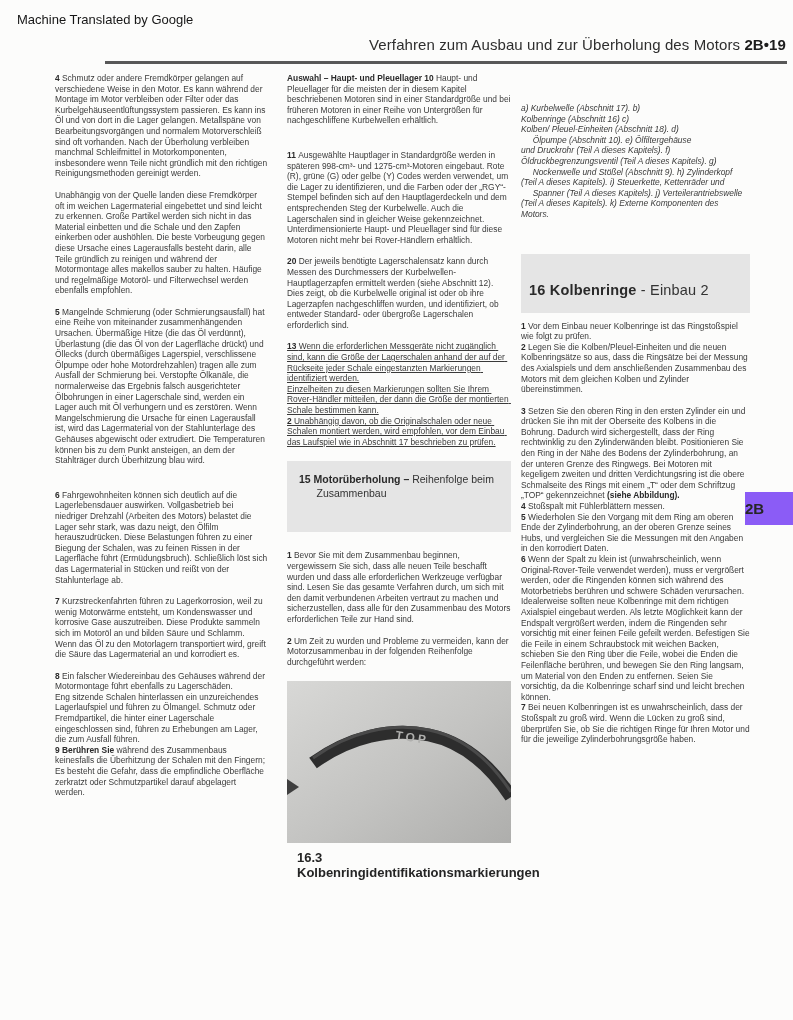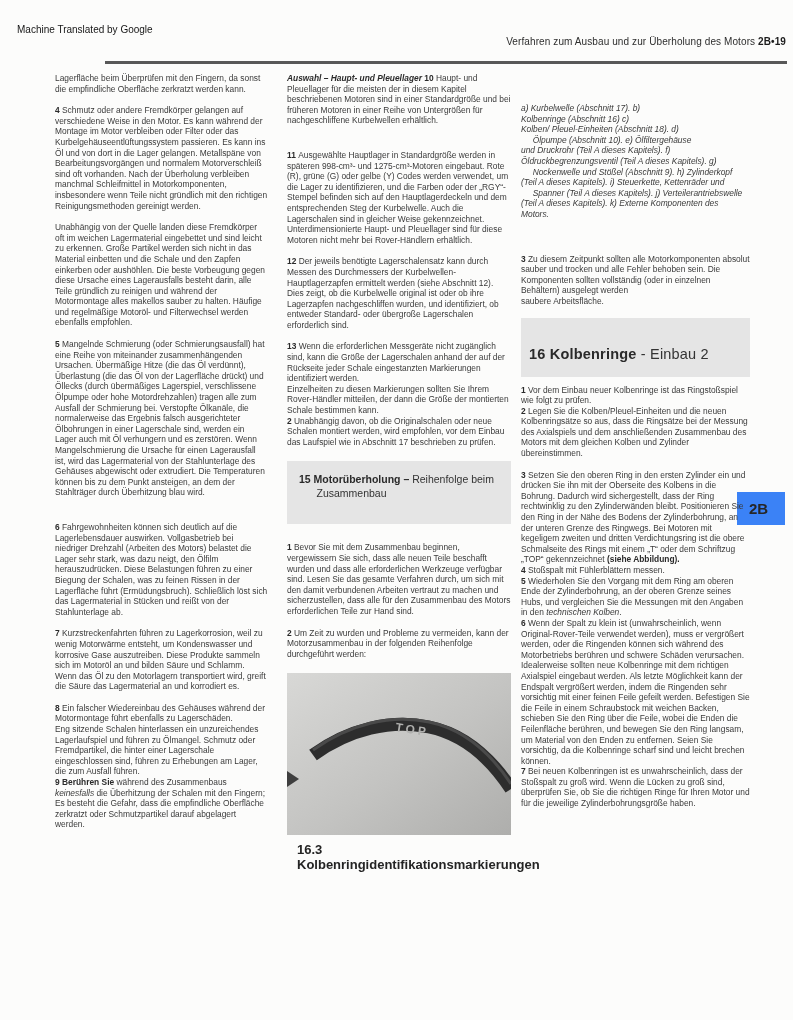--- a/index.html
+++ b/index.html
@@ -1,38 +1,38 @@
 <!DOCTYPE html>
 <html><head>
 <meta charset="utf-8">
 <style>
   html,body{margin:0;padding:0;}
   .page{position:relative;width:793px;height:1020px;background:#fcfcfb;overflow:hidden;
         font-family:"Liberation Sans","DejaVu Sans",sans-serif;color:#3a3a3a;}
-  .watermark{position:absolute;left:17px;top:24px;font-size:10px;color:#161616;}
-  .header{position:absolute;right:7px;top:36px;font-size:10px;color:#2e2e2e;letter-spacing:.1px;}
+  .watermark{position:absolute;left:17px;top:12px;font-size:13px;color:#161616;}
+  .header{position:absolute;right:7px;top:36px;font-size:15px;color:#2e2e2e;letter-spacing:.1px;}
   .header .pageref{font-weight:bold;color:#1d1d1d;}
   .rule{position:absolute;left:105px;top:61px;width:682px;height:3px;background:#585858;}
-  .tab2b{position:absolute;right:8px;top:492px;width:48px;height:33px;background:#3b82f6;
-         display:flex;align-items:center;padding-left:12px;box-sizing:border-box;
+  .tab2b{position:absolute;right:0;top:492px;width:48px;height:33px;background:#8b5cf6;
+         display:flex;align-items:center;box-sizing:border-box;
          font-size:15px;font-weight:bold;color:#262626;}
   .cols{position:absolute;left:55px;top:73px;display:flex;}
   .col{box-sizing:border-box;}
   .col-left{width:213px;margin-right:19px;}
   .col-mid{width:224px;margin-right:10px;}
   .col-right{width:229px;margin-top:30px;}
   .para{font-size:8.4px;line-height:10.6px;margin:0 0 11px 0;white-space:pre-wrap;}
   .b{font-weight:bold;color:#2a2a2a;}
-  .i{font-style:italic;}
+  .i{}
   .mb-lg{margin-bottom:24px;}
   .mb-xl{margin-bottom:34px;}
-  .mb-sm{margin-bottom:14px;}
+  .mb-sm{margin-bottom:14px;text-decoration:underline;}
   .italic-block{font-style:italic;}
   .secbox{background:#e5e5e5;white-space:pre-wrap;}
-  .secbox15{margin:12px 0 18px 0;padding:12px 10px 24px 12px;
+  .secbox15{margin:12px 0 18px 0;padding:12px 10px 32px 12px;
             font-size:10.5px;line-height:13.5px;color:#333;}
   .secbox16{margin:10px 0 8px 0;padding:28px 16px 15px 8px;
             font-size:14.5px;line-height:16px;color:#333;letter-spacing:.2px;}
   .figure{margin-top:14px;}
   .photo{width:224px;height:162px;display:block;}
   .caption{font-size:13px;font-weight:bold;color:#242424;margin:7px 0 0 10px;}
 </style>
 </head>
 <body>
 
@@ -44,35 +44,34 @@
     <span>Verfahren zum Ausbau und zur Überholung des Motors </span><span class="pageref">2B•19</span>
   </div>
 
   <div class="rule"></div>
 
   <div class="tab2b">2B</div>
 
   <div class="cols">
 
     <div class="col col-left">
-      <p class="para"><span>Lagerfläche beim Überprüfen mit den Fingern, da sonst die empfindliche Oberfläche zerkratzt werden kann.</span></p>
       <p class="para"><span class="b">4 </span><span>Schmutz oder andere Fremdkörper gelangen auf verschiedene Weise in den Motor. Es kann während der Montage im Motor verbleiben oder Filter oder das Kurbelgehäuseentlüftungssystem passieren. Es kann ins Öl und von dort in die Lager gelangen. Metallspäne von Bearbeitungsvorgängen und normalem Motorverschleiß sind oft vorhanden. Nach der Überholung verbleiben manchmal Schleifmittel in Motorkomponenten, insbesondere wenn Teile nicht gründlich mit den richtigen Reinigungsmethoden gereinigt werden.</span></p>
       <p class="para"><span>Unabhängig von der Quelle landen diese Fremdkörper oft im weichen Lagermaterial eingebettet und sind leicht zu erkennen. Große Partikel werden sich nicht in das Material einbetten und die Schale und den Zapfen einkerben oder aushöhlen. Die beste Vorbeugung gegen diese Ursache eines Lagerausfalls besteht darin, alle Teile gründlich zu reinigen und während der Motormontage alles makellos sauber zu halten. Häufige und regelmäßige Motoröl- und Filterwechsel werden ebenfalls empfohlen.</span></p>
       <p class="para mb-lg"><span class="b">5 </span><span>Mangelnde Schmierung (oder Schmierungsausfall) hat eine Reihe von miteinander zusammenhängenden Ursachen. Übermäßige Hitze (die das Öl verdünnt), Überlastung (die das Öl von der Lagerfläche drückt) und Öllecks (durch übermäßiges Lagerspiel, verschlissene Ölpumpe oder hohe Motordrehzahlen) tragen alle zum Ausfall der Schmierung bei. Verstopfte Ölkanäle, die normalerweise das Ergebnis falsch ausgerichteter Ölbohrungen in einer Lagerschale sind, werden ein Lager auch mit Öl verhungern und es zerstören. Wenn Mangelschmierung die Ursache für einen Lagerausfall ist, wird das Lagermaterial von der Stahlunterlage des Gehäuses abgewischt oder extrudiert. Die Temperaturen können bis zu dem Punkt ansteigen, an dem der Stahlträger durch Überhitzung blau wird.</span></p>
       <p class="para"><span class="b">6 </span><span>Fahrgewohnheiten können sich deutlich auf die Lagerlebensdauer auswirken. Vollgasbetrieb bei niedriger Drehzahl (Arbeiten des Motors) belastet die Lager sehr stark, was dazu neigt, den Ölfilm herauszudrücken. Diese Belastungen führen zu einer Biegung der Schalen, was zu feinen Rissen in der Lagerfläche führt (Ermüdungsbruch). Schließlich löst sich das Lagermaterial in Stücken und reißt von der Stahlunterlage ab.</span></p>
       <p class="para"><span class="b">7 </span><span>Kurzstreckenfahrten führen zu Lagerkorrosion, weil zu wenig Motorwärme entsteht, um Kondenswasser und korrosive Gase auszutreiben. Diese Produkte sammeln sich im Motoröl an und bilden Säure und Schlamm. Wenn das Öl zu den Motorlagern transportiert wird, greift die Säure das Lagermaterial an und korrodiert es.</span></p>
       <p class="para"><span class="b">8 </span><span>Ein falscher Wiedereinbau des Gehäuses während der Motormontage führt ebenfalls zu Lagerschäden.
 Eng sitzende Schalen hinterlassen ein unzureichendes Lagerlaufspiel und führen zu Ölmangel. Schmutz oder Fremdpartikel, die hinter einer Lagerschale eingeschlossen sind, führen zu Erhebungen am Lager, die zum Ausfall führen.
 </span><span class="b">9 Berühren Sie </span><span>während des Zusammenbaus </span><span class="i">keinesfalls</span><span> die Überhitzung der Schalen mit den Fingern; Es besteht die Gefahr, dass die empfindliche Oberfläche zerkratzt oder Schmutzpartikel darauf abgelagert werden.</span></p>
     </div>
 
     <div class="col col-mid">
       <p class="para mb-lg"><span class="b i">Auswahl – Haupt- und Pleuellager </span><span class="b">10 </span><span>Haupt- und Pleuellager für die meisten der in diesem Kapitel beschriebenen Motoren sind in einer Standardgröße und bei früheren Motoren in einer Reihe von Untergrößen für nachgeschliffene Kurbelwellen erhältlich.</span></p>
       <p class="para"><span class="b">11 </span><span>Ausgewählte Hauptlager in Standardgröße werden in späteren 998-cm³- und 1275-cm³-Motoren eingebaut. Rote (R), grüne (G) oder gelbe (Y) Codes werden verwendet, um die Lager zu identifizieren, und die Farben oder der „RGY“-Stempel befinden sich auf den Hauptlagerdeckeln und dem entsprechenden Steg der Kurbelwelle. Auch die Lagerschalen sind in gleicher Weise gekennzeichnet. Unterdimensionierte Haupt- und Pleuellager sind für diese Motoren nicht mehr bei Rover-Händlern erhältlich.</span></p>
-      <p class="para"><span class="b">12 </span><span>Der jeweils benötigte Lagerschalensatz kann durch Messen des Durchmessers der Kurbelwellen-Hauptlagerzapfen ermittelt werden (siehe Abschnitt 12). Dies zeigt, ob die Kurbelwelle original ist oder ob ihre Lagerzapfen nachgeschliffen wurden, und identifiziert, ob entweder Standard- oder übergroße Lagerschalen erforderlich sind.</span></p>
+      <p class="para"><span class="b">20 </span><span>Der jeweils benötigte Lagerschalensatz kann durch Messen des Durchmessers der Kurbelwellen-Hauptlagerzapfen ermittelt werden (siehe Abschnitt 12). Dies zeigt, ob die Kurbelwelle original ist oder ob ihre Lagerzapfen nachgeschliffen wurden, und identifiziert, ob entweder Standard- oder übergroße Lagerschalen erforderlich sind.</span></p>
       <p class="para mb-sm"><span class="b">13 </span><span>Wenn die erforderlichen Messgeräte nicht zugänglich sind, kann die Größe der Lagerschalen anhand der auf der Rückseite jeder Schale eingestanzten Markierungen identifiziert werden.
 Einzelheiten zu diesen Markierungen sollten Sie Ihrem Rover-Händler mitteilen, der dann die Größe der montierten Schale bestimmen kann.
 </span><span class="b">2 </span><span>Unabhängig davon, ob die Originalschalen oder neue Schalen montiert werden, wird empfohlen, vor dem Einbau das Laufspiel wie in Abschnitt 17 beschrieben zu prüfen.</span></p>
 
       <div class="secbox secbox15"><span class="b">15 Motorüberholung – </span><span>Reihenfolge beim
       Zusammenbau</span></div>
 
       <p class="para"><span class="b">1 </span><span>Bevor Sie mit dem Zusammenbau beginnen, vergewissern Sie sich, dass alle neuen Teile beschafft wurden und dass alle erforderlichen Werkzeuge verfügbar sind. Lesen Sie das gesamte Verfahren durch, um sich mit den damit verbundenen Arbeiten vertraut zu machen und sicherzustellen, dass alle für den Zusammenbau des Motors erforderlichen Teile zur Hand sind.</span></p>
       <p class="para"><span class="b">2 </span><span>Um Zeit zu wurden und Probleme zu vermeiden, kann der Motorzusammenbau in der folgenden Reihenfolge durchgeführt werden:</span></p>
 
@@ -100,28 +99,26 @@
 Kolbenringe (Abschnitt 16) c)
 Kolben/ Pleuel-Einheiten (Abschnitt 18). d)
      Ölpumpe (Abschnitt 10). e) Ölfiltergehäuse
 und Druckrohr (Teil A dieses Kapitels). f)
 Öldruckbegrenzungsventil (Teil A dieses Kapitels). g)
      Nockenwelle und Stößel (Abschnitt 9). h) Zylinderkopf
 (Teil A dieses Kapitels). i) Steuerkette, Kettenräder und
      Spanner (Teil A dieses Kapitels). j) Verteilerantriebswelle
 (Teil A dieses Kapitels). k) Externe Komponenten des
 Motors.</span></p>
-      <p class="para"><span class="b">3 </span><span>Zu diesem Zeitpunkt sollten alle Motorkomponenten absolut sauber und trocken und alle Fehler behoben sein. Die Komponenten sollten vollständig (oder in einzelnen Behältern) ausgelegt werden
-saubere Arbeitsfläche.</span></p>
 
       <div class="secbox secbox16"><span class="b">16 Kolbenringe</span><span> - Einbau 2</span></div>
 
       <p class="para"><span class="b">1 </span><span>Vor dem Einbau neuer Kolbenringe ist das Ringstoßspiel wie folgt zu prüfen.
 </span><span class="b">2 </span><span>Legen Sie die Kolben/Pleuel-Einheiten und die neuen Kolbenringsätze so aus, dass die Ringsätze bei der Messung des Axialspiels und dem anschließenden Zusammenbau des Motors mit dem gleichen Kolben und Zylinder übereinstimmen.</span></p>
       <p class="para"><span class="b">3 </span><span>Setzen Sie den oberen Ring in den ersten Zylinder ein und drücken Sie ihn mit der Oberseite des Kolbens in die Bohrung. Dadurch wird sichergestellt, dass der Ring rechtwinklig zu den Zylinderwänden bleibt. Positionieren Sie den Ring in der Nähe des Bodens der Zylinderbohrung, an der unteren Grenze des Ringwegs. Bei Motoren mit kegeligem zweiten und dritten Verdichtungsring ist die obere Schmalseite des Rings mit einem „T“ oder dem Schriftzug „TOP“ gekennzeichnet </span><span class="b">(siehe Abbildung).</span><span>
 </span><span class="b">4 </span><span>Stoßspalt mit Fühlerblättern messen.
-</span><span class="b">5 </span><span>Wiederholen Sie den Vorgang mit dem Ring am oberen Ende der Zylinderbohrung, an der oberen Grenze seines Hubs, und vergleichen Sie die Messungen mit den Angaben in den </span><span class="i">technischen Kolben</span><span>.
+</span><span class="b">5 </span><span>Wiederholen Sie den Vorgang mit dem Ring am oberen Ende der Zylinderbohrung, an der oberen Grenze seines Hubs, und vergleichen Sie die Messungen mit den Angaben in den </span><span class="i">korrodiert Daten</span><span>.
 </span><span class="b">6 </span><span>Wenn der Spalt zu klein ist (unwahrscheinlich, wenn Original-Rover-Teile verwendet werden), muss er vergrößert werden, oder die Ringenden können sich während des Motorbetriebs berühren und schwere Schäden verursachen. Idealerweise sollten neue Kolbenringe mit dem richtigen Axialspiel eingebaut werden. Als letzte Möglichkeit kann der Endspalt vergrößert werden, indem die Ringenden sehr vorsichtig mit einer feinen Feile gefeilt werden. Befestigen Sie die Feile in einem Schraubstock mit weichen Backen, schieben Sie den Ring über die Feile, wobei die Enden die Feilenfläche berühren, und bewegen Sie den Ring langsam, um Material von den Enden zu entfernen. Seien Sie vorsichtig, da die Kolbenringe scharf sind und leicht brechen können.
 </span><span class="b">7 </span><span>Bei neuen Kolbenringen ist es unwahrscheinlich, dass der Stoßspalt zu groß wird. Wenn die Lücken zu groß sind, überprüfen Sie, ob Sie die richtigen Ringe für Ihren Motor und für die jeweilige Zylinderbohrungsgröße haben.</span></p>
     </div>
 
   </div>
 </div>
 
 </body></html>

